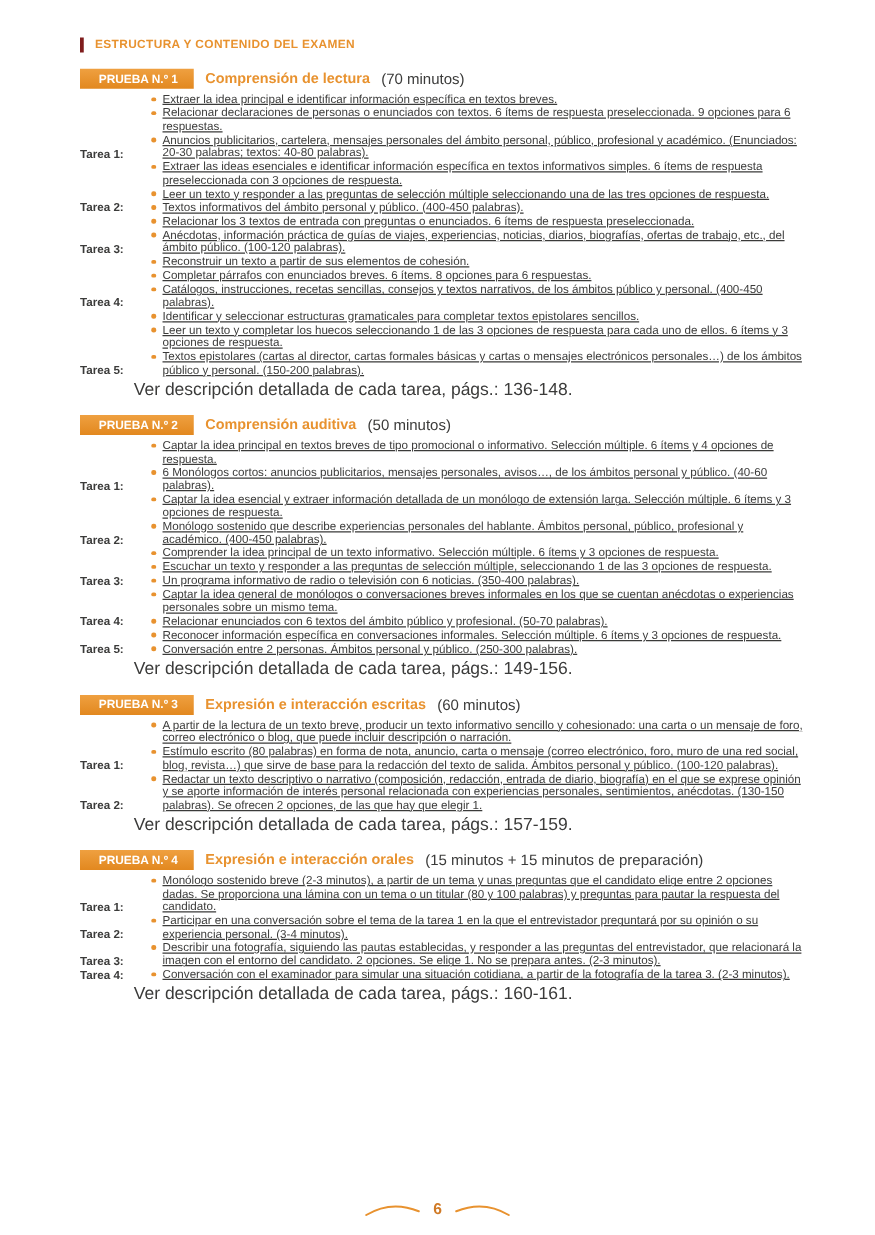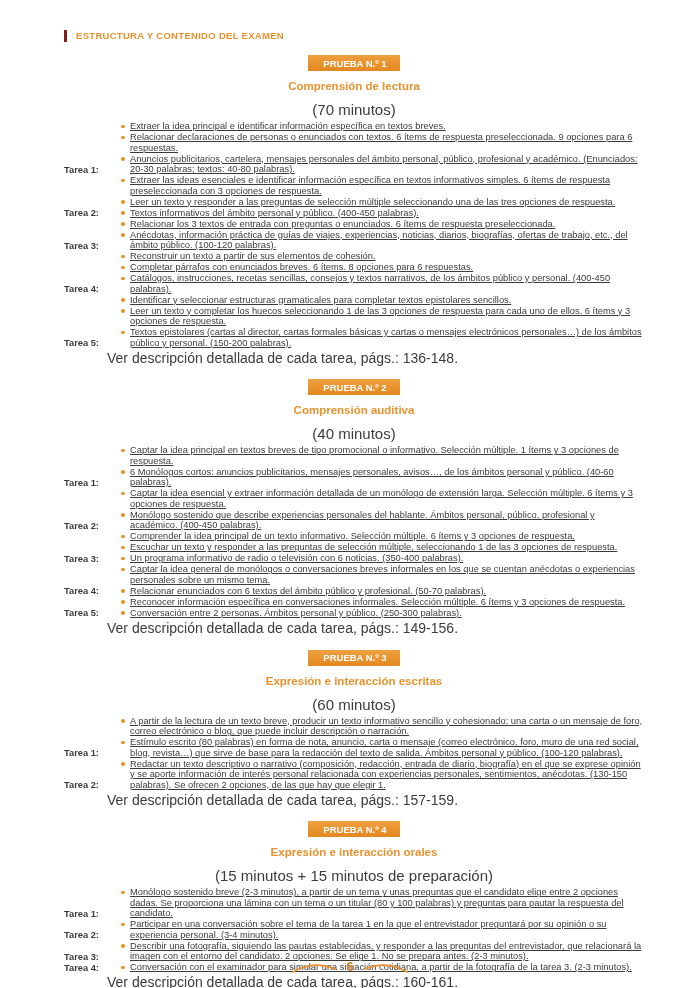--- a/index.html
+++ b/index.html
@@ -13,28 +13,28 @@
     width:700px;height:988px;
     padding:30px 56px 0 64px;
     background:#ffffff;
   }
   .doc-header{
     color:#e8922f;font-weight:bold;font-size:9.5px;letter-spacing:.3px;
     border-left:3px solid #7f1d1d;padding-left:9px;line-height:12px;
     margin-bottom:13px;
   }
   section.prueba{margin-bottom:13px;}
-  .prueba-header{display:flex;align-items:center;gap:9px;margin-bottom:3px;flex-direction:column;}
+  .prueba-header{display:flex;align-items:center;gap:9px;margin-bottom:3px;}
   .badge{
     background:linear-gradient(180deg,#efa040,#e2881f);
     color:#ffffff;font-weight:bold;font-size:9.5px;
     padding:2.5px 13px 2.5px 15px;white-space:nowrap;
   }
   .prueba-title{color:#e8922f;font-weight:bold;font-size:11.5px;white-space:nowrap;}
-  .prueba-duration{color:#3b3b3a;font-size:15px;white-space:nowrap;}
+  .prueba-duration{color:#3b3b3a;font-size:12px;white-space:nowrap;}
   .tarea-row{display:flex;align-items:flex-end;}
   .tarea-label{
     flex:0 0 55px;width:55px;font-weight:bold;font-size:9.3px;line-height:1.13;
   }
   ul.tarea-bullets{flex:1;margin:0;padding:0;list-style:none;text-decoration:underline;}
   ul.tarea-bullets li{
     position:relative;padding-left:11px;font-size:9.3px;line-height:1.13;
     margin:0 0 .5px 0;
   }
   ul.tarea-bullets li::before{
@@ -103,26 +103,26 @@
             <li>Leer un texto y completar los huecos seleccionando 1 de las 3 opciones de respuesta para cada uno de ellos. 6 ítems y 3 opciones de respuesta.</li>
             <li>Textos epistolares (cartas al director, cartas formales básicas y cartas o mensajes electrónicos personales…) de los ámbitos público y personal. (150-200 palabras).</li>
           </ul>
         </div>
         <div class="footnote">Ver descripción detallada de cada tarea, págs.: 136-148.</div>
       </section>
       <section class="prueba">
         <div class="prueba-header">
           <span class="badge">PRUEBA N.º 2</span>
           <span class="prueba-title">Comprensión auditiva</span>
-          <span class="prueba-duration">(40 minutos)</span>
-        </div>
-        <div class="tarea-row">
-          <div class="tarea-label">Tarea 1:</div>
-          <ul class="tarea-bullets">
-            <li>Captar la idea principal en textos breves de tipo promocional o informativo. Selección múltiple. 1 ítems y 3 opciones de respuesta.</li>
+          <span class="prueba-duration">(50 minutos)</span>
+        </div>
+        <div class="tarea-row">
+          <div class="tarea-label">Tarea 1:</div>
+          <ul class="tarea-bullets">
+            <li>Captar la idea principal en textos breves de tipo promocional o informativo. Selección múltiple. 6 ítems y 4 opciones de respuesta.</li>
             <li>6 Monólogos cortos: anuncios publicitarios, mensajes personales, avisos…, de los ámbitos personal y público. (40-60 palabras).</li>
           </ul>
         </div>
         <div class="tarea-row">
           <div class="tarea-label">Tarea 2:</div>
           <ul class="tarea-bullets">
             <li>Captar la idea esencial y extraer información detallada de un monólogo de extensión larga. Selección múltiple. 6 ítems y 3 opciones de respuesta.</li>
             <li>Monólogo sostenido que describe experiencias personales del hablante. Ámbitos personal, público, profesional y académico. (400-450 palabras).</li>
           </ul>
         </div>

